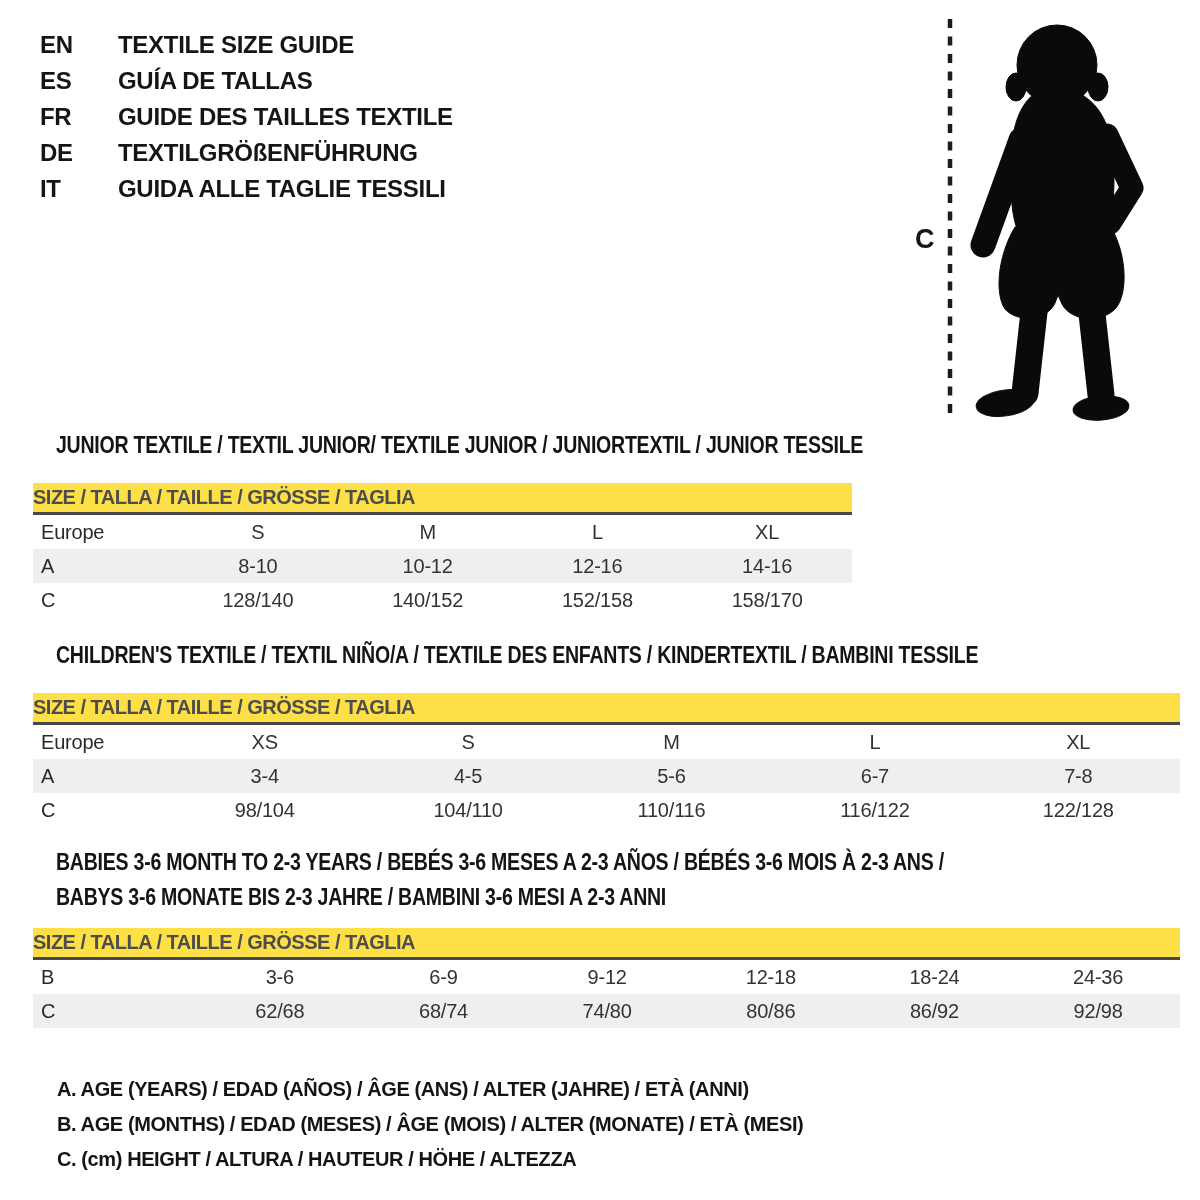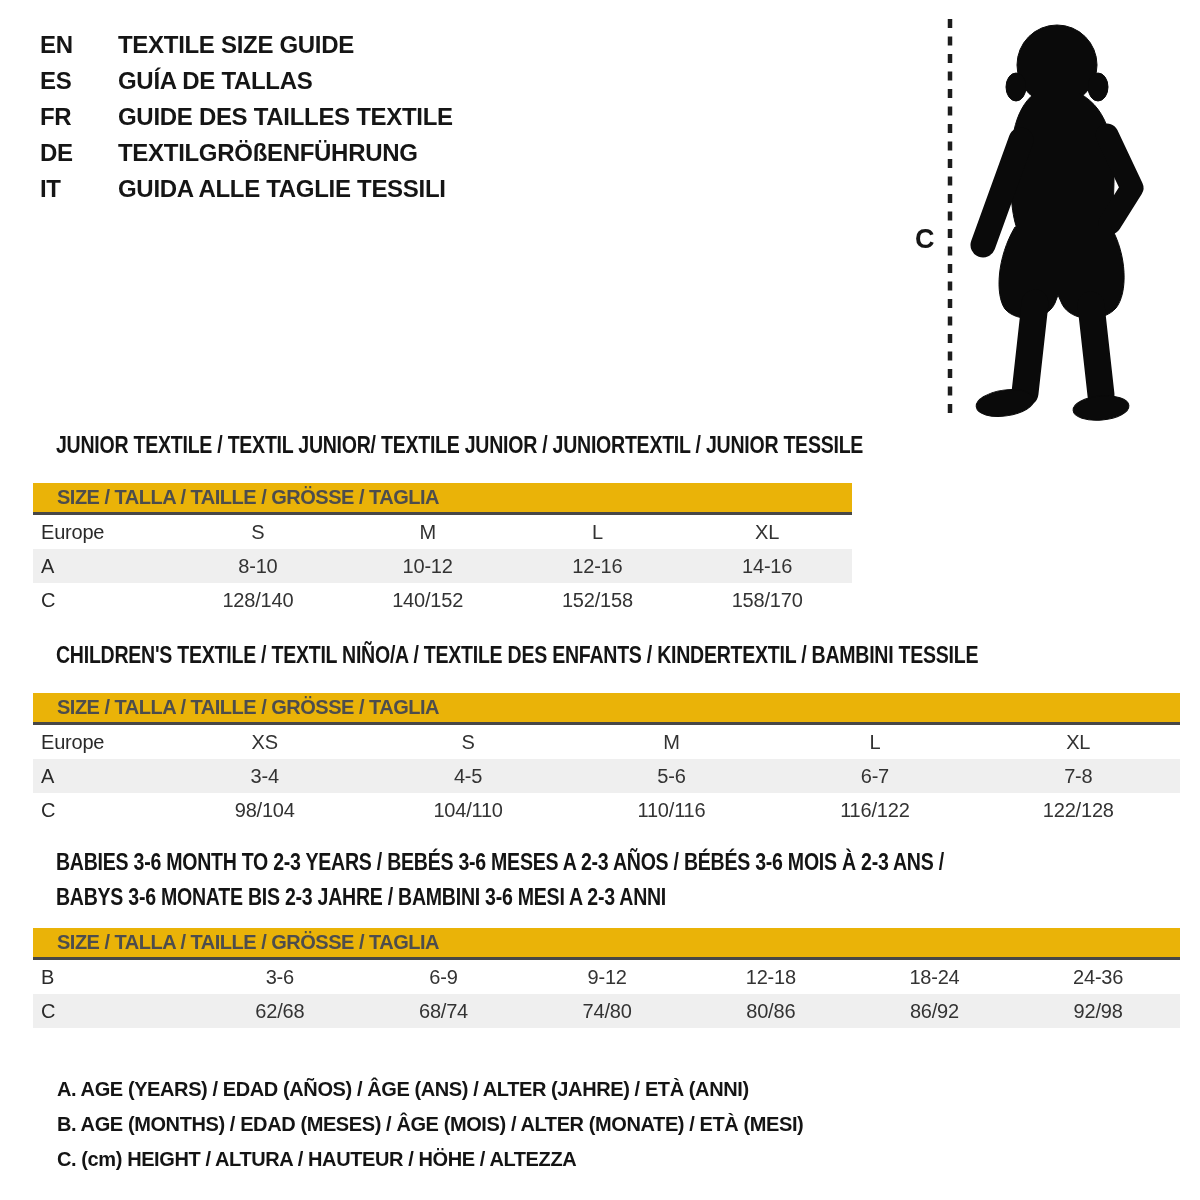--- a/index.html
+++ b/index.html
@@ -21,22 +21,22 @@
   section{position:absolute;left:33px;}
   #sec-junior{top:433px;width:819px;}
   #sec-children{top:643px;width:1147px;}
   #sec-babies{top:845px;width:1147px;}
   h2.sec-title{margin:0 0 26px 16px;padding-left:7px;font-size:23px;font-weight:bold;
     color:#141414;line-height:24px;white-space:nowrap;}
   #sec-babies h2.sec-title{margin-bottom:13px;}
   .sec-title .tline{display:block;transform:scaleX(0.85);transform-origin:left center;
     letter-spacing:-0.3px;line-height:24px;}
   #sec-babies .sec-title .tline{line-height:35px;}
-  .size-bar{height:29px;line-height:29px;background:#eab308;border-bottom:3px solid #474747;
-    padding-left:24px;font-weight:bold;font-size:20px;letter-spacing:-0.5px;color:#4d4d4d;
+  .size-bar{height:29px;line-height:29px;background:#fde047;border-bottom:3px solid #474747;
+    padding-left:0;font-weight:bold;font-size:20px;letter-spacing:-0.5px;color:#4d4d4d;
     white-space:nowrap;}
   table.size-table{border-collapse:collapse;width:100%;table-layout:fixed;}
   .size-table td{height:34px;text-align:center;font-size:20px;letter-spacing:-0.2px;
     color:#333333;padding:0;white-space:nowrap;}
   .size-table td.lbl{text-align:left;padding-left:8px;color:#2a2a2a;margin-left:32px;}
   .size-table tr.shade{background:#efefef;}
   
   .legend{position:absolute;left:57px;top:1072px;}
   .legend .legend-line{font-weight:bold;font-size:20px;line-height:35px;
     letter-spacing:-0.4px;color:#141414;white-space:nowrap;}

